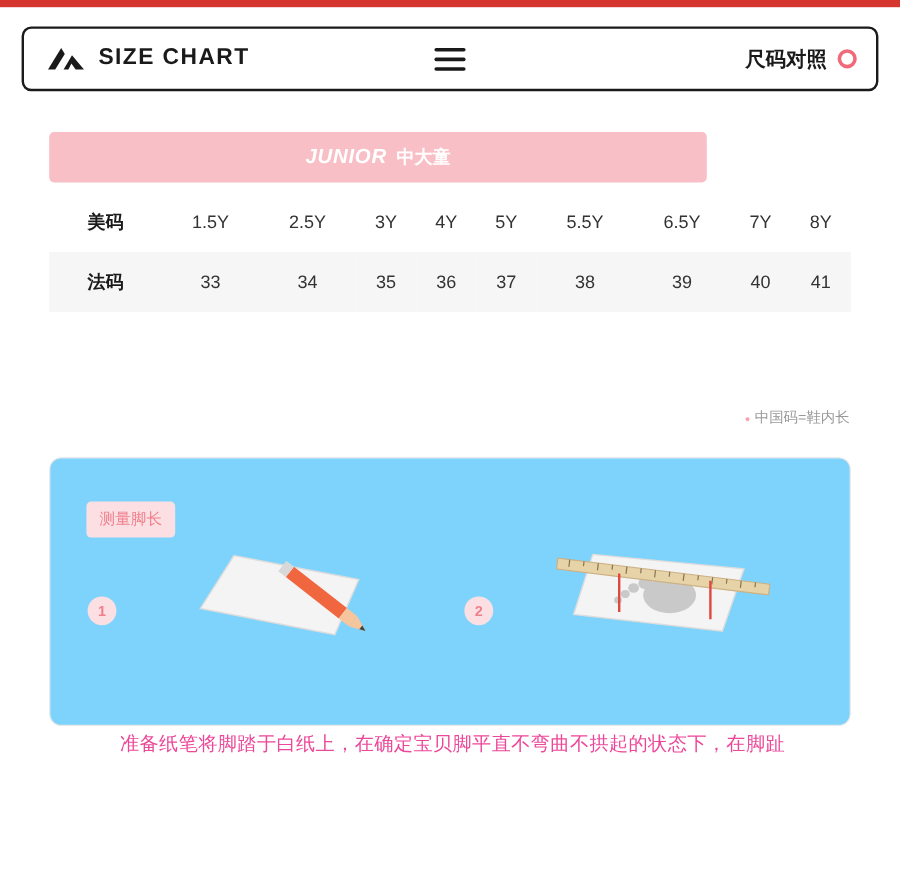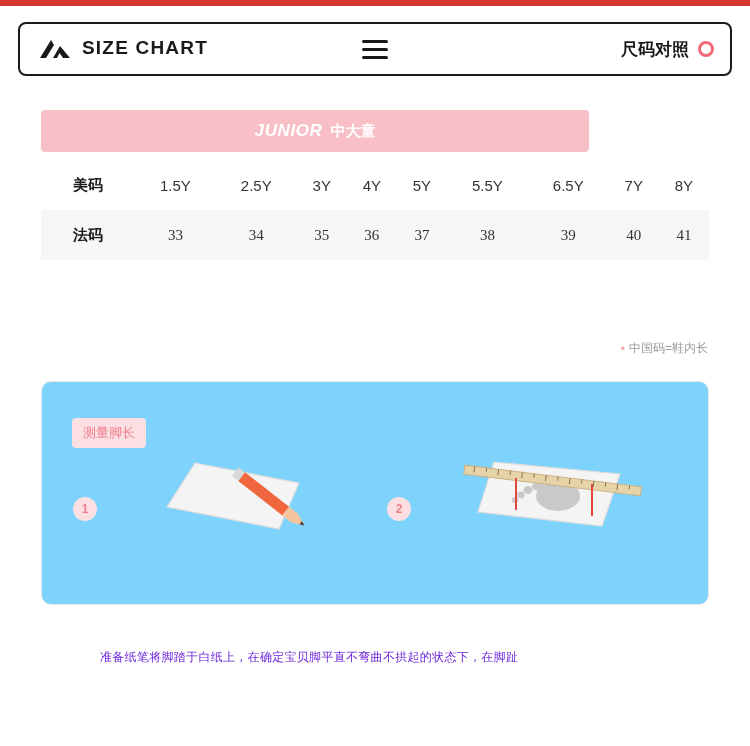--- a/index.html
+++ b/index.html
@@ -128,21 +128,20 @@
     top: 160px;
     left: 41px;
     width: 668px;
     border-collapse: collapse;
   }
   .size-table tr {
     height: 50px;
   }
   .size-table tr.alt {
     background: #f6f6f6;
-    font-family: Liberation Serif, serif;
   }
   .size-table td {
     text-align: center;
     font-size: 15px;
     color: #333333;
     vertical-align: middle;
   }
   .size-table td.label {
     font-weight: bold;
     color: #1a1a1a;
@@ -221,25 +220,24 @@
     width: 200px;
     height: 85px;
   }
 
   
   .description {
     position: absolute;
     top: 604px;
     left: 100px;
     width: 560px;
-    font-size: 12px;
+    font-size: 16px;
     line-height: 34px;
-    color: #6d28d9;
+    color: #ec4899;
     letter-spacing: 0.3px;
-    margin-top: 36px;
   }
 </style>
 </head>
 <body>
 
 <div class="top-bar"></div>
 
 <div class="header">
   <div class="brand">
     <span class="anta-logo">

